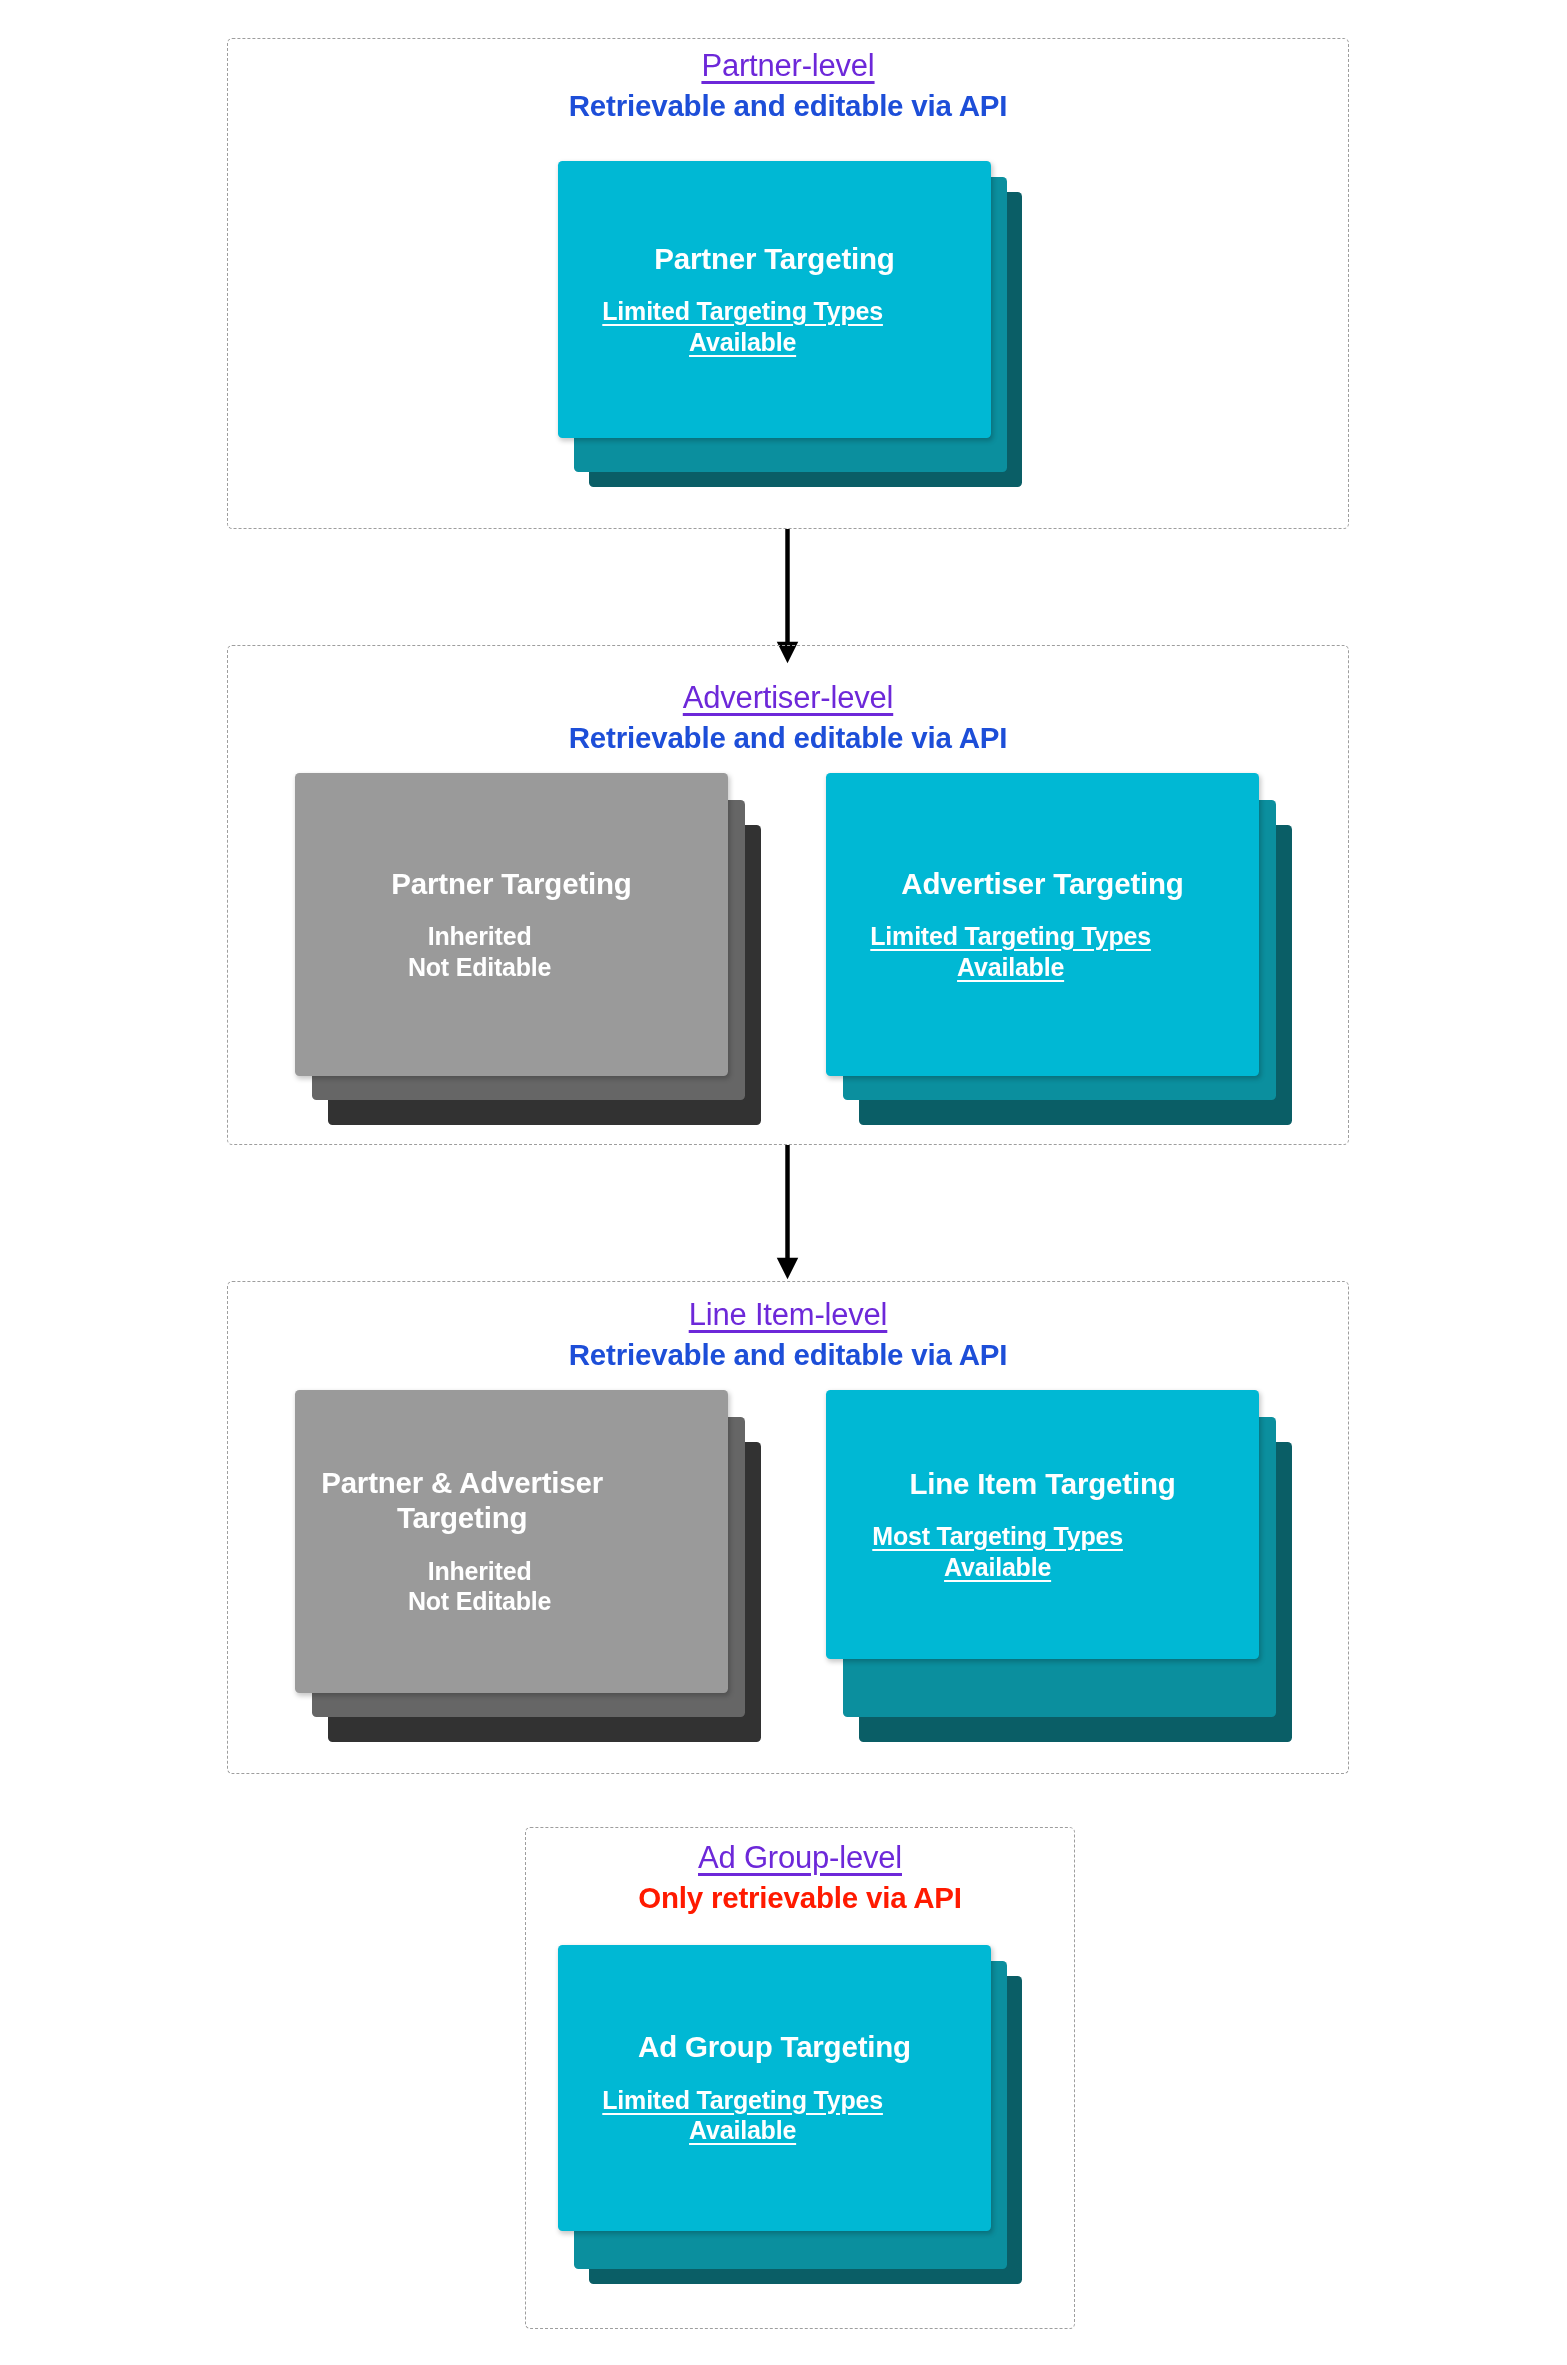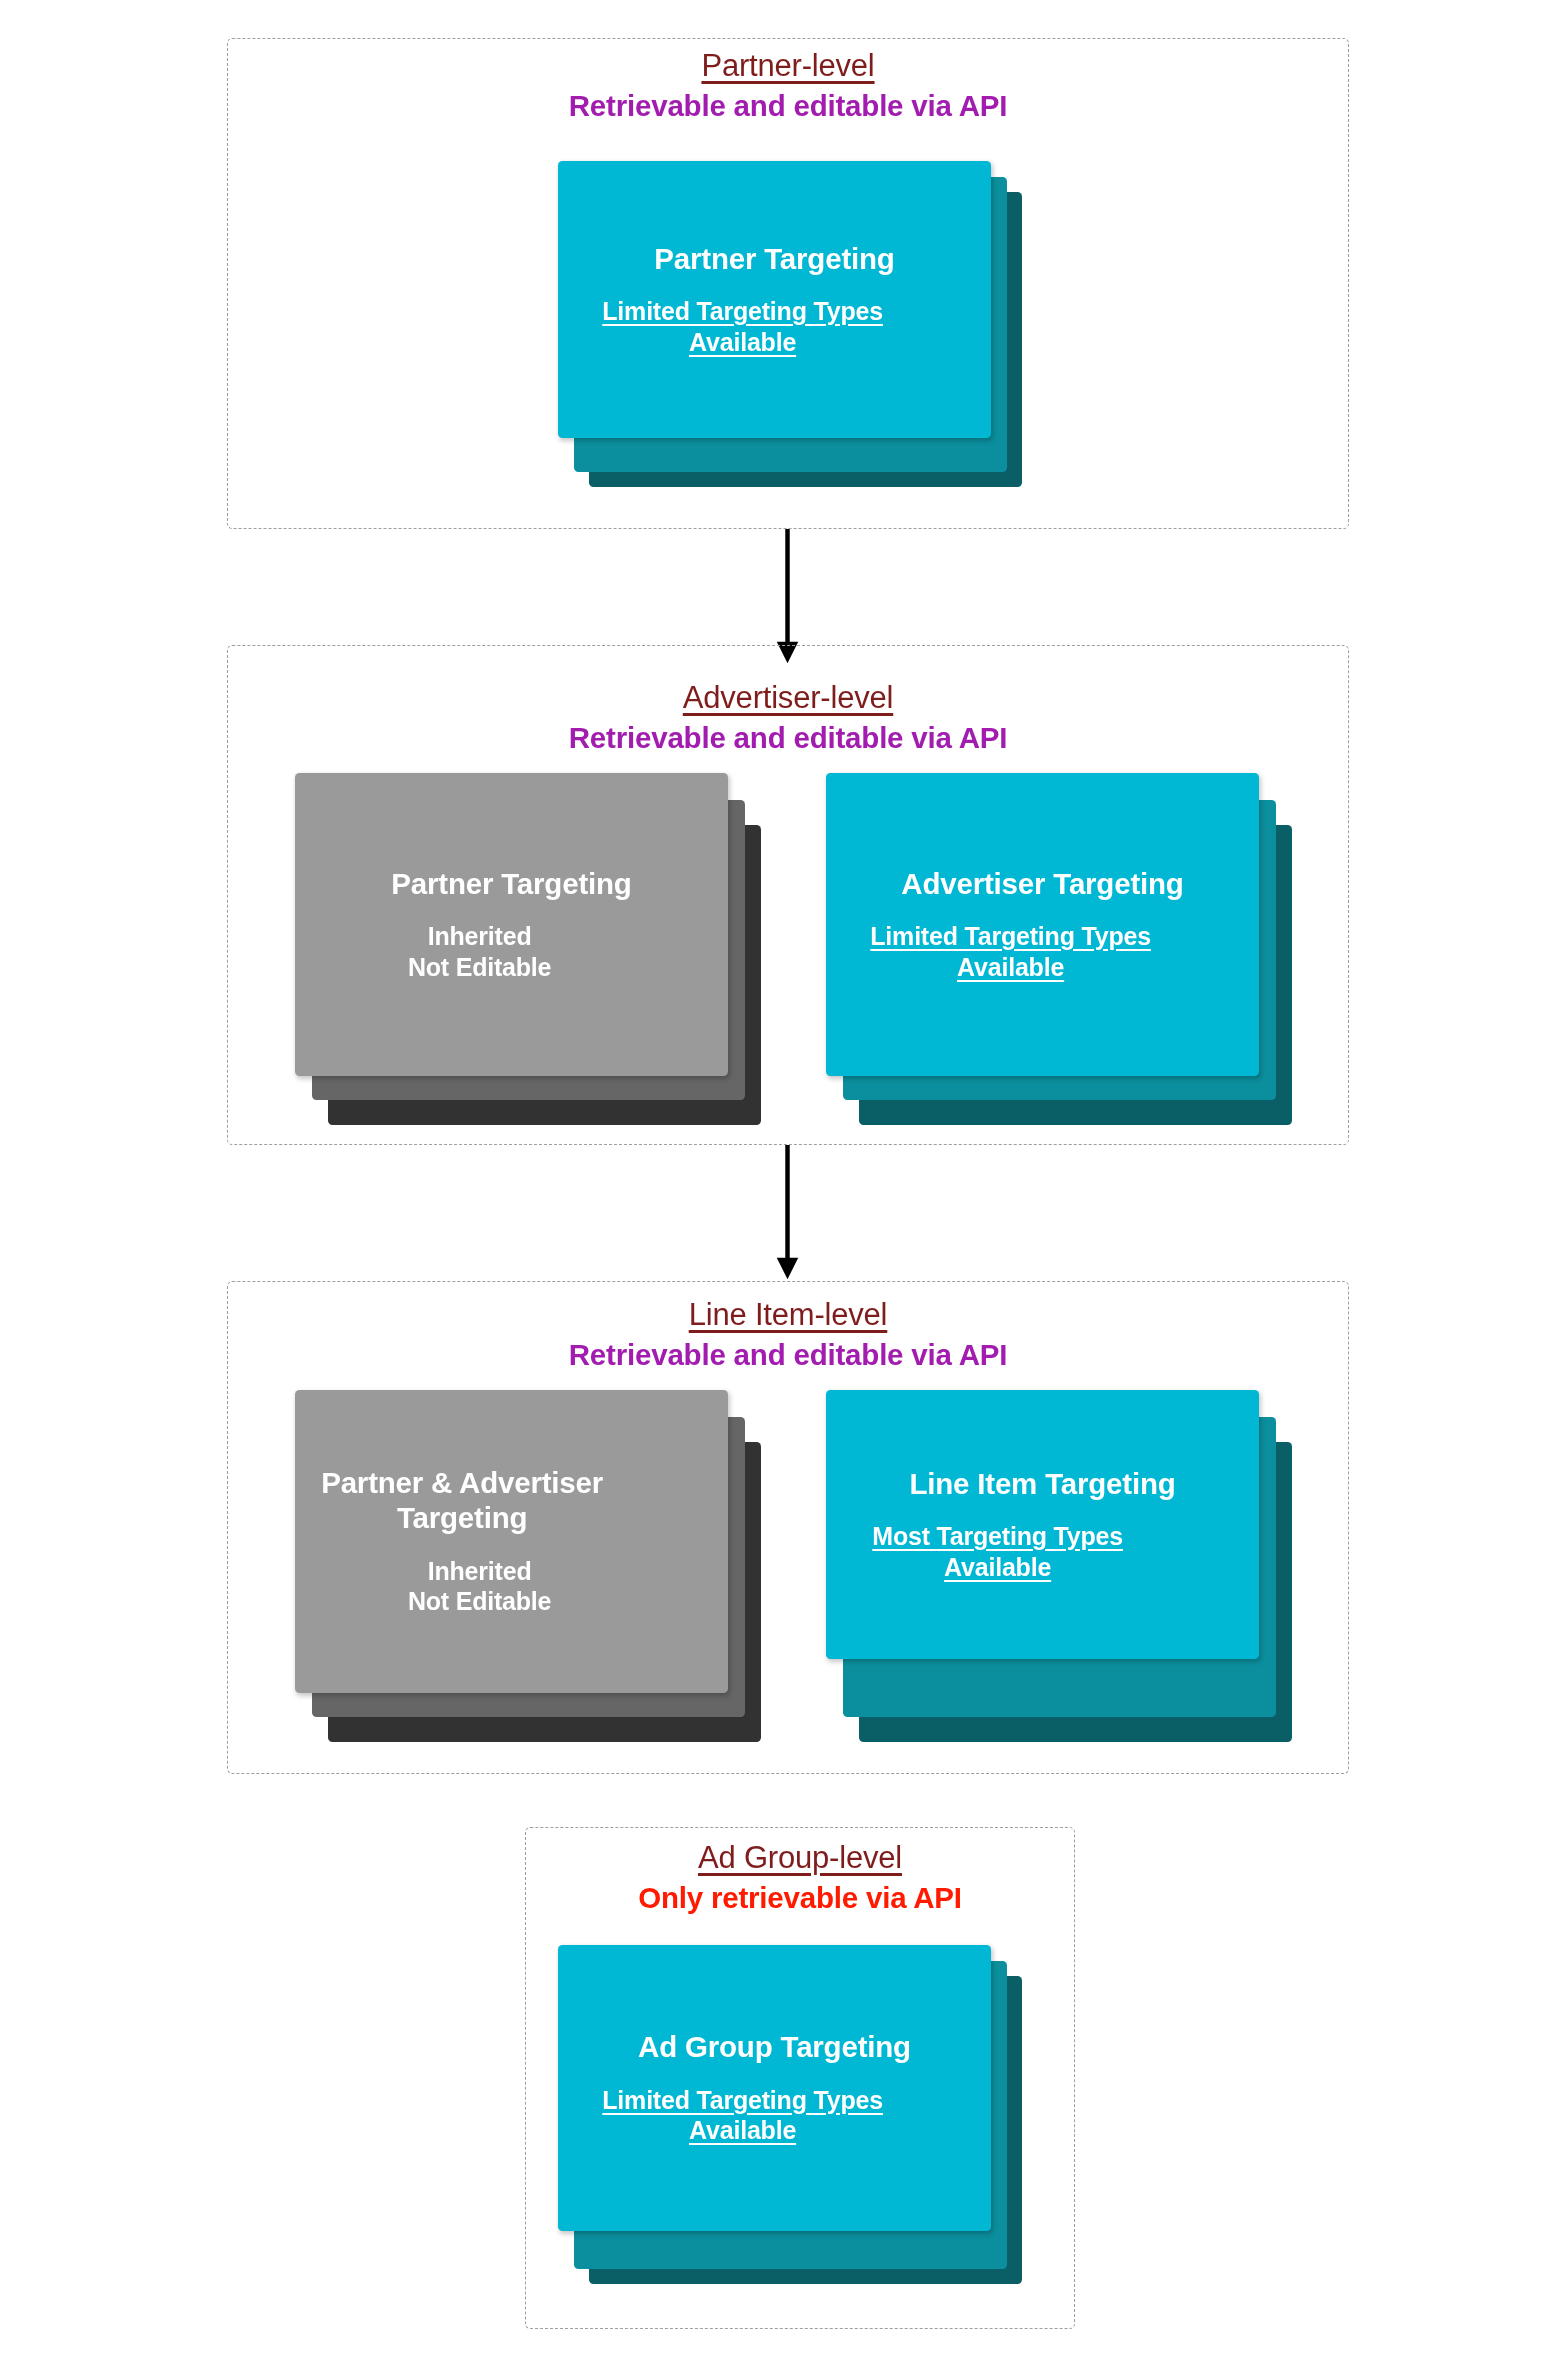--- a/index.html
+++ b/index.html
@@ -29,31 +29,31 @@
     position: absolute;
     left: 0;
     right: 0;
     text-align: center;
     pointer-events: none;
   }
   .level-title {
     display: block;
     font-size: 31px;
     font-weight: 400;
-    color: #7f1d1d;
+    color: #6d28d9;
     text-decoration: underline;
     text-underline-offset: 4.5px;
     line-height: 1.16;
     letter-spacing: -0.2px;
   }
   .level-sub {
     display: block;
     font-size: 29.5px;
     font-weight: 700;
-    color: #a21caf;
+    color: #1d4ed8;
     line-height: 1.2;
     margin-top: 4.5px;
     letter-spacing: -0.2px;
   }
   .level-sub.danger {
     color: #ff1a00;
   }
 
   
   .card-stack {

